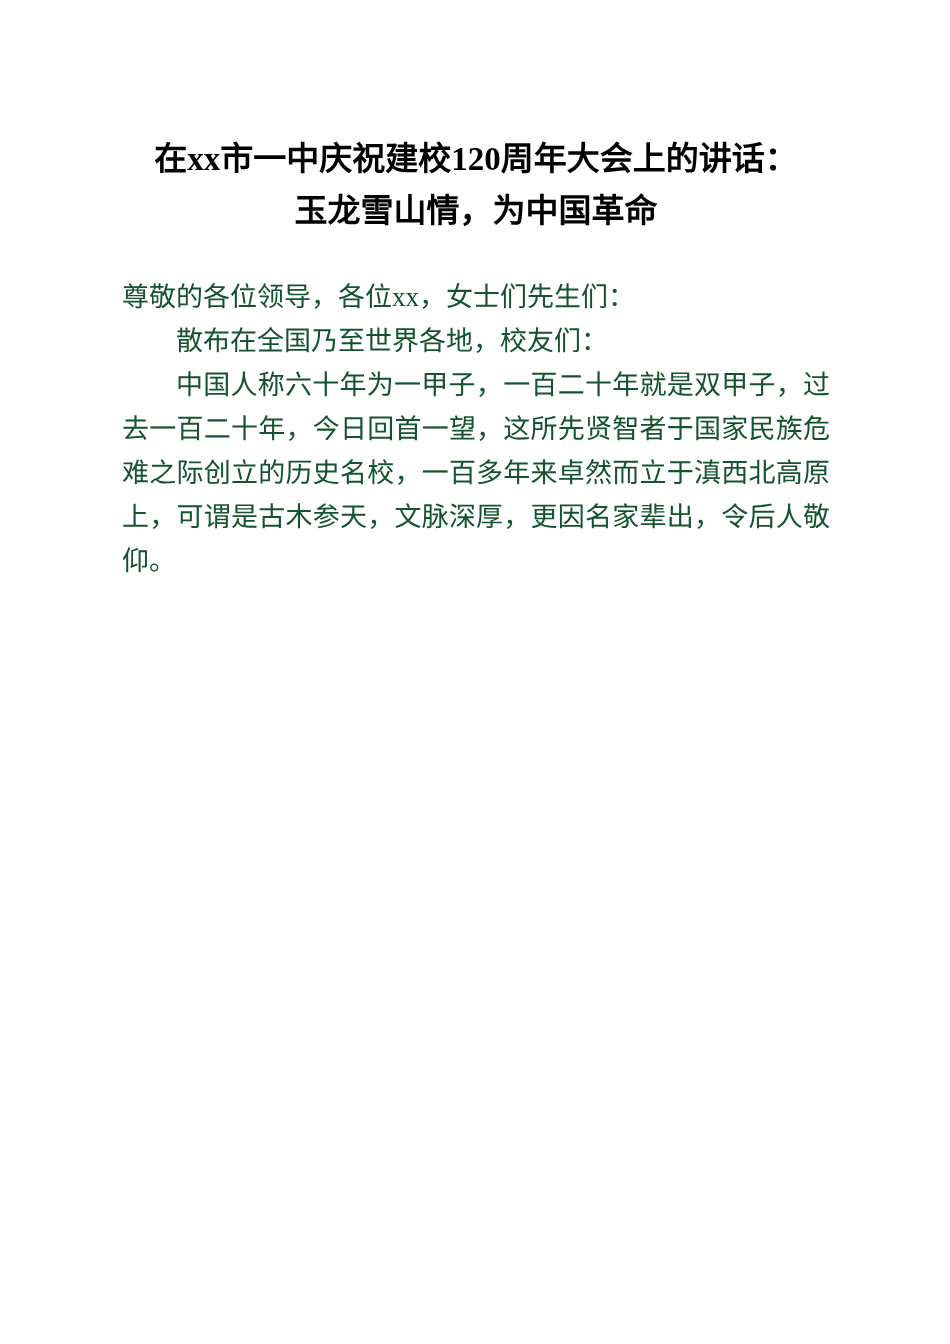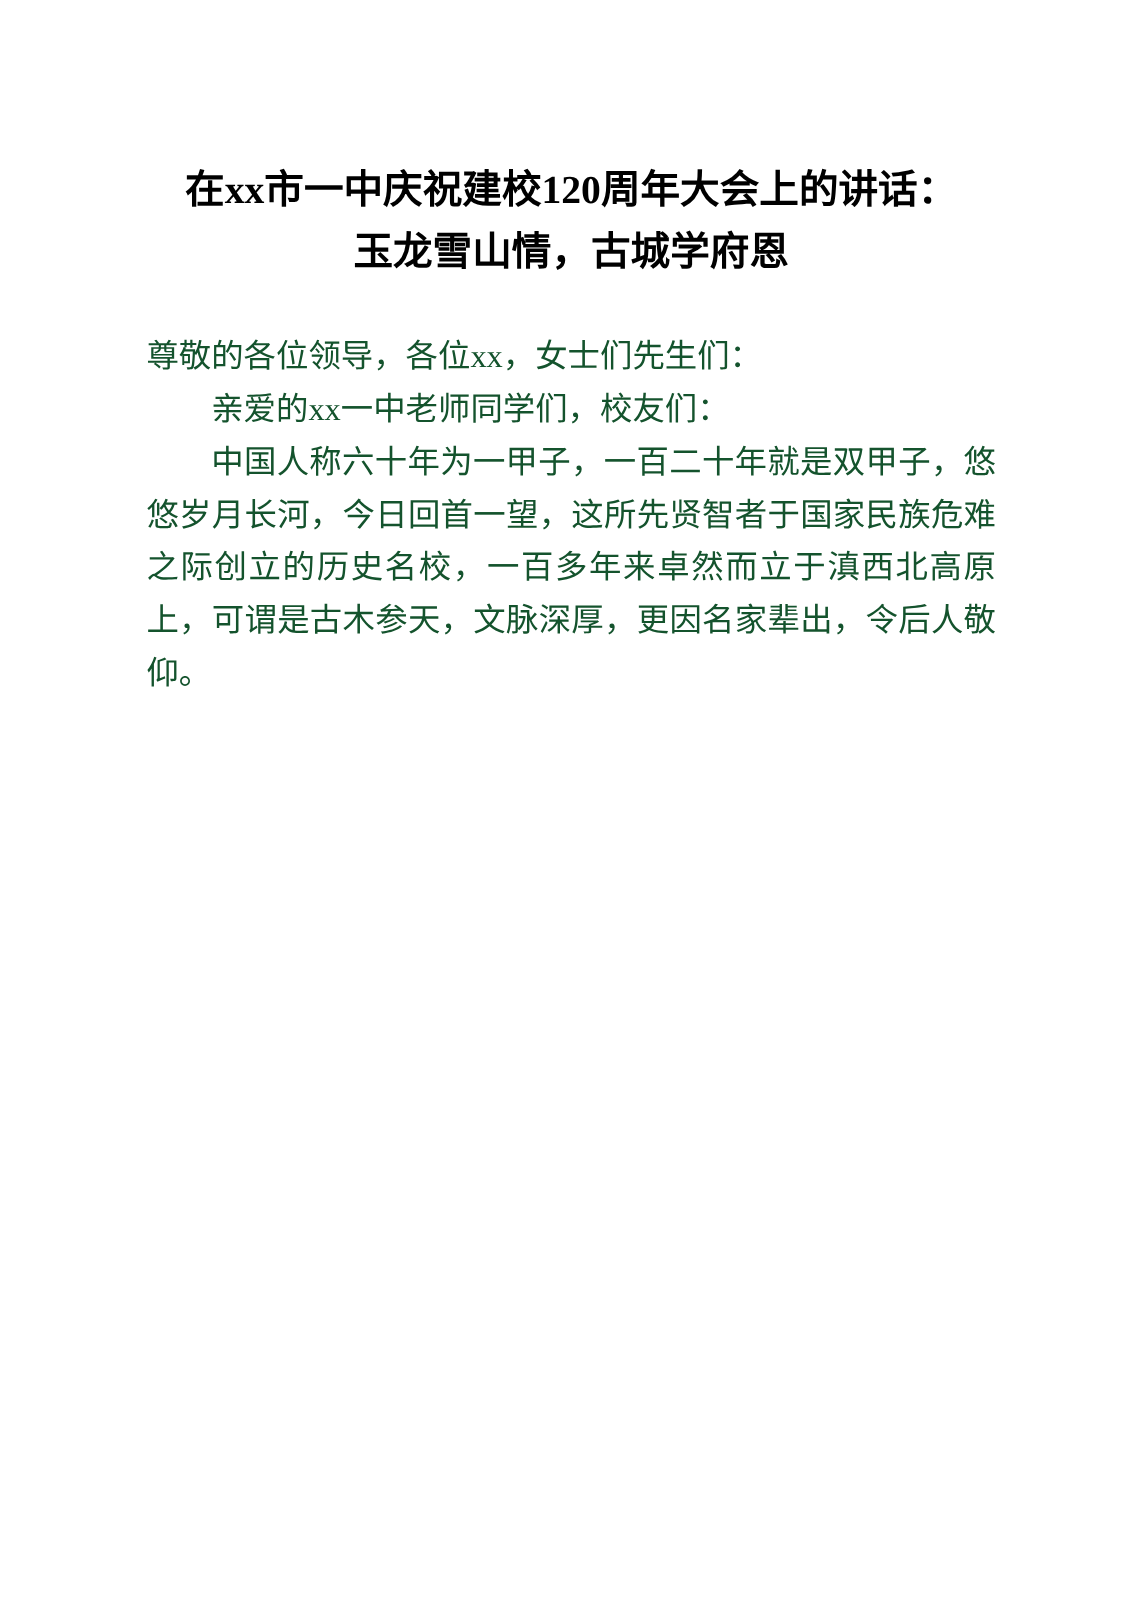--- a/index.html
+++ b/index.html
@@ -49,20 +49,20 @@
   .doc-body p.doc-paragraph:first-child {
     text-indent: 0;
   }
 </style>
 </head>
 <body>
 
 <div class="page">
   <h1 class="doc-title">
     <span class="title-line">在xx市一中庆祝建校120周年大会上的讲话：</span>
-    <span class="title-line">玉龙雪山情，古城学府恩</span>
+    <span class="title-line">玉龙雪山情，为中国革命</span>
   </h1>
   <div class="doc-body" id="doc-body">
       <p class="doc-paragraph">尊敬的各位领导，各位xx，女士们先生们：</p>
-      <p class="doc-paragraph">亲爱的xx一中老师同学们，校友们：</p>
-      <p class="doc-paragraph">中国人称六十年为一甲子，一百二十年就是双甲子，悠悠岁月长河，今日回首一望，这所先贤智者于国家民族危难之际创立的历史名校，一百多年来卓然而立于滇西北高原上，可谓是古木参天，文脉深厚，更因名家辈出，令后人敬仰。</p>
+      <p class="doc-paragraph">散布在全国乃至世界各地，校友们：</p>
+      <p class="doc-paragraph">中国人称六十年为一甲子，一百二十年就是双甲子，过去一百二十年，今日回首一望，这所先贤智者于国家民族危难之际创立的历史名校，一百多年来卓然而立于滇西北高原上，可谓是古木参天，文脉深厚，更因名家辈出，令后人敬仰。</p>
     </div>
 </div>
 
 </body></html>

